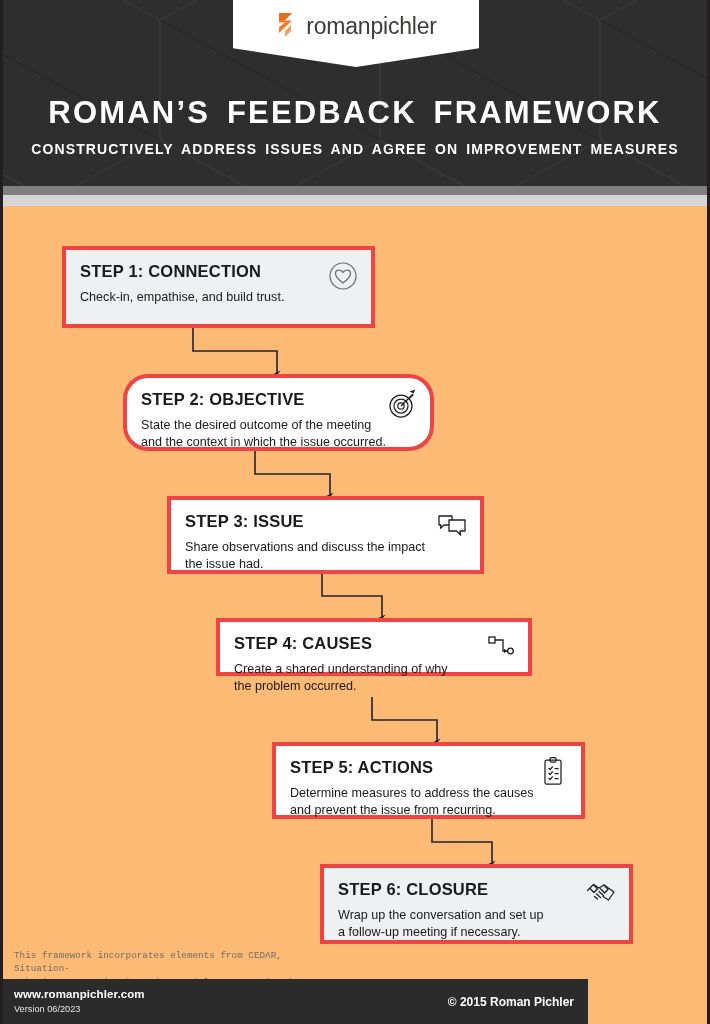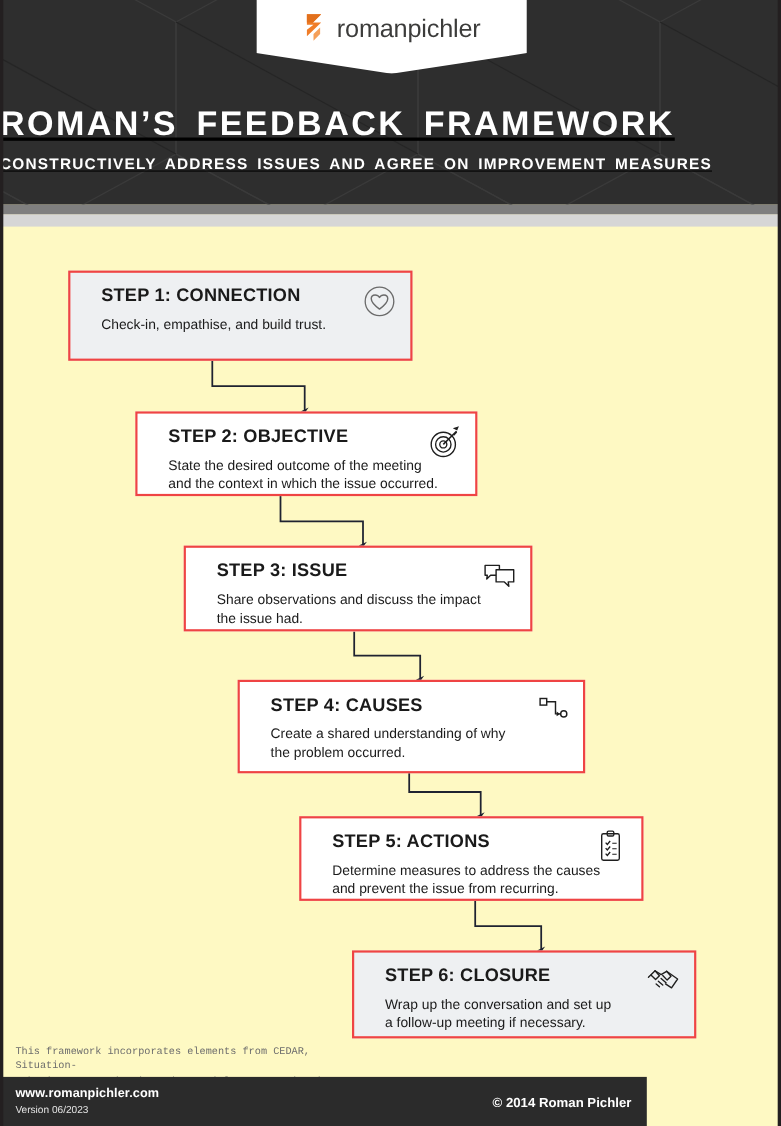--- a/index.html
+++ b/index.html
@@ -9,21 +9,21 @@
     height: 1024px;
     overflow: hidden;
     background: #ffffff;
     font-family: "Liberation Sans", sans-serif;
   }
 
   #page {
     position: relative;
     width: 710px;
     height: 1024px;
-    background: #fef9c3;
+    background: #fdba74;
     overflow: hidden;
   }
 
   
   .edge-left, .edge-right {
     position: absolute;
     top: 0; bottom: 0;
     width: 3px;
     background: #231f20;
     z-index: 30;
@@ -75,22 +75,22 @@
     color: #3c3c3b;
     letter-spacing: -0.2px;
     line-height: 1;
     font-weight: 400;
   }
 
   #title-block {
     position: absolute;
     left: 0; top: 96px;
     width: 710px;
+    text-align: center;
     z-index: 3;
-    text-decoration: underline;
   }
   #main-title {
     font-size: 31px;
     font-weight: bold;
     color: #ffffff;
     letter-spacing: 2.2px;
     line-height: 1.08;
     word-spacing: 6px;
   }
   #subtitle {
@@ -124,24 +124,24 @@
   }
   #connectors {
     position: absolute;
     left: 0; top: 0;
     width: 710px; height: 740px;
     z-index: 1;
   }
 
   .step-box {
     position: absolute;
-    border: 2px solid #ef4444;
+    border: 4px solid #ef4444;
     background: #ffffff;
     z-index: 2;
-    padding: 12px 14px 14px 28px;
+    padding: 12px 14px 14px 14px;
   }
   .step-box.shaded { background: #eef0f2; }
 
   .step-title {
     font-size: 16.5px;
     font-weight: bold;
     color: #1a1a1a;
     letter-spacing: 0.2px;
     line-height: 1.1;
     margin-bottom: 9px;
@@ -280,21 +280,21 @@
       <div class="step-title">STEP 1: CONNECTION</div>
       <div class="step-desc">Check-in, empathise, and build trust.</div>
       <span class="step-icon">
         <svg viewBox="0 0 34 34">
           <circle cx="17" cy="17" r="13" fill="none" stroke="#6b6b6b" stroke-width="1.2"></circle>
           <path d="M17 24 C 11 19.6, 9.5 17.2, 9.5 14.6 C 9.5 12.5, 11.1 11.1, 13 11.1 C 14.4 11.1, 16.2 11.9, 17 13.4 C 17.8 11.9, 19.6 11.1, 21 11.1 C 22.9 11.1, 24.5 12.5, 24.5 14.6 C 24.5 17.2, 23 19.6, 17 24 Z" fill="none" stroke="#6b6b6b" stroke-width="1.3" stroke-linejoin="round"></path>
         </svg>
       </span>
     </div>
 
-    <div class="step-box" style="left:123px; top:168px; width:311px; height:77px;">
+    <div class="step-box" style="left:123px; top:168px; width:311px; height:77px;border-radius:25px;">
       <div class="step-title">STEP 2: OBJECTIVE</div>
       <div class="step-desc">State the desired outcome of the meeting
 and the context in which the issue occurred.</div>
       <span class="step-icon">
         <svg viewBox="0 0 34 34">
           <g fill="none" stroke="#1f1f1f" stroke-width="1.25">
             <circle cx="16" cy="19" r="11"></circle>
             <circle cx="16" cy="19" r="7"></circle>
             <circle cx="16" cy="19" r="3.2"></circle>
             <path d="M16 19 L28 7" stroke-width="1.4"></path>
@@ -312,21 +312,21 @@
       <span class="step-icon">
         <svg viewBox="0 0 34 34">
           <g fill="#ffffff" stroke="#1f1f1f" stroke-width="1.3" stroke-linejoin="round">
             <path d="M4 7 H17 V16 H9 L5.5 19.4 L6 16 H4 Z"></path>
             <path d="M14 11 H30 V22 H25 L25.6 26 L21.5 22 H14 Z"></path>
           </g>
         </svg>
       </span>
     </div>
 
-    <div class="step-box" style="left:216px; top:412px; width:316px; height:85px;">
+    <div class="step-box" style="left:216px; top:412px; width:316px; height:58px;">
       <div class="step-title">STEP 4: CAUSES</div>
       <div class="step-desc">Create a shared understanding of why
 the problem occurred.</div>
       <span class="step-icon">
         <svg viewBox="0 0 34 34">
           <g fill="none" stroke="#1f1f1f" stroke-width="1.3">
             <rect x="6" y="6" width="6" height="6"></rect>
             <path d="M12 9 H20 V20 H25"></path>
             <circle cx="27.5" cy="20" r="2.8"></circle>
             <path d="M21 17.8 L24.2 20 L21 22.2 Z" fill="#1f1f1f" stroke="none"></path>
@@ -369,16 +369,16 @@
       </span>
     </div>
   </div>
 
   <div id="source-note">This framework incorporates elements from CEDAR, Situation-
 Behavior-Impact (SBI), and Non-Violent Communication (NVC).</div>
 
   <div id="footer">
     <div id="footer-site">www.romanpichler.com</div>
     <div id="footer-version">Version 06/2023</div>
-    <div id="footer-copy">© 2014 Roman Pichler</div>
+    <div id="footer-copy">© 2015 Roman Pichler</div>
   </div>
 
 </div>
 
 </body></html>

